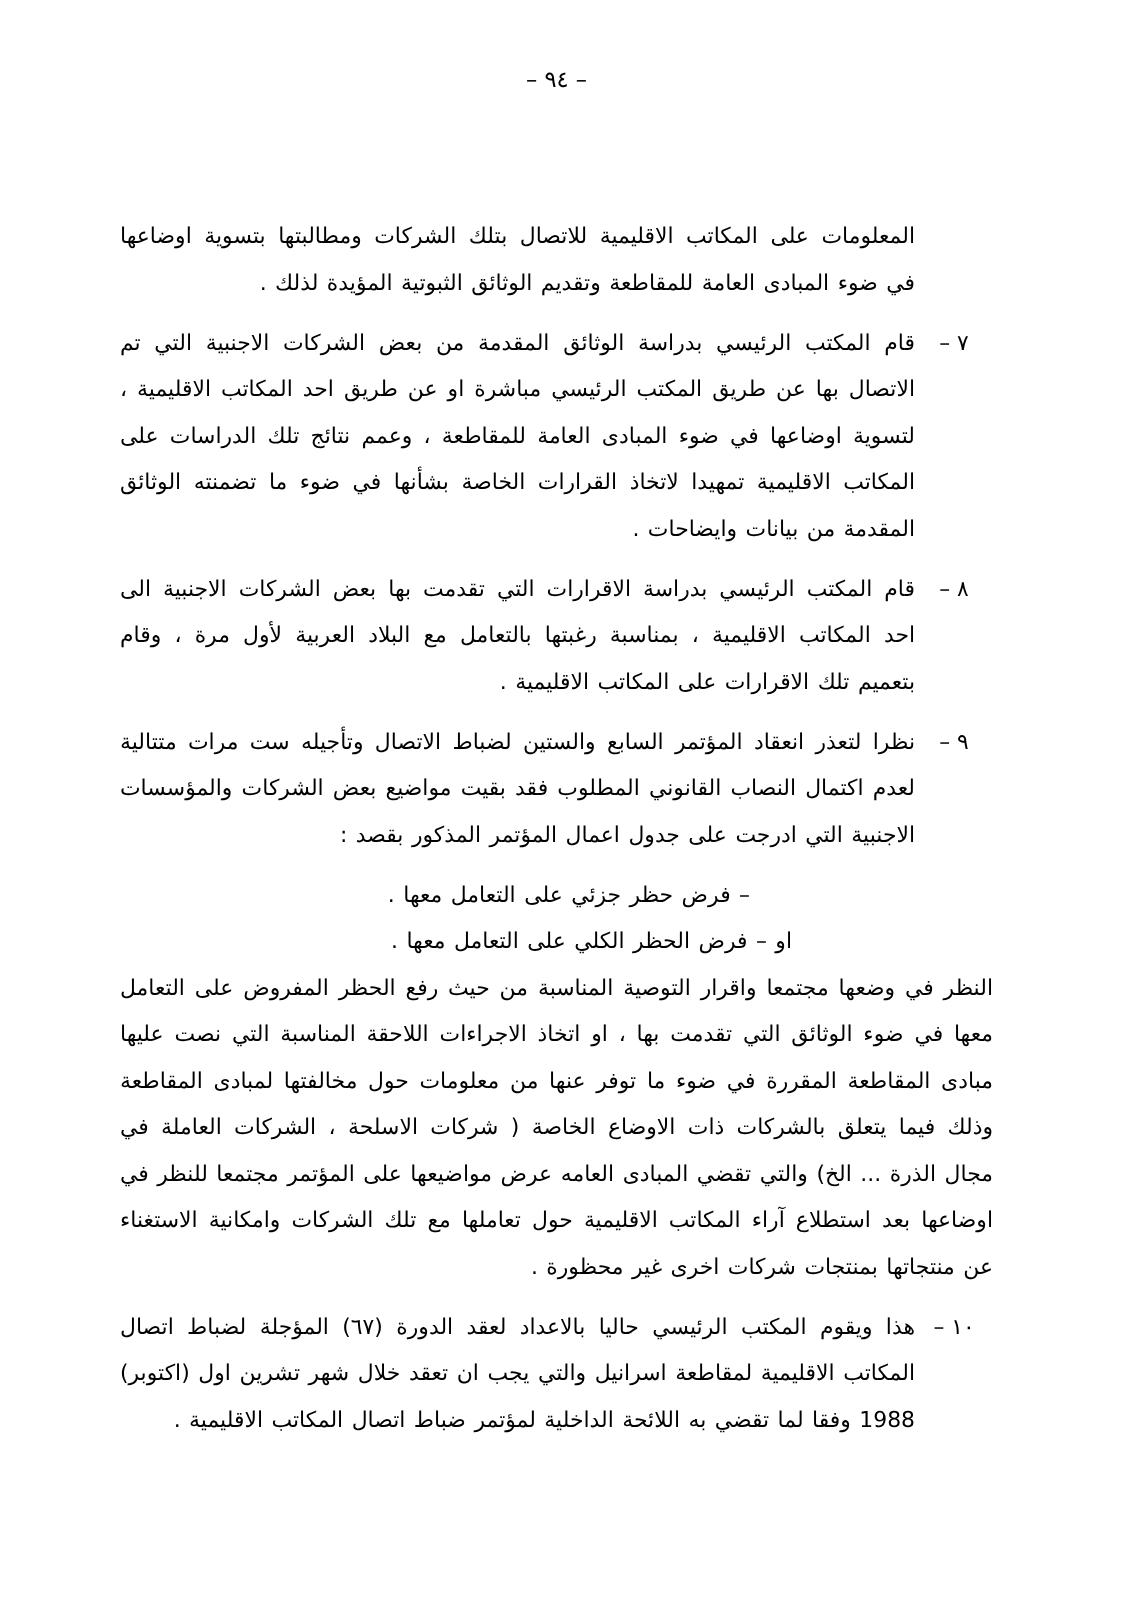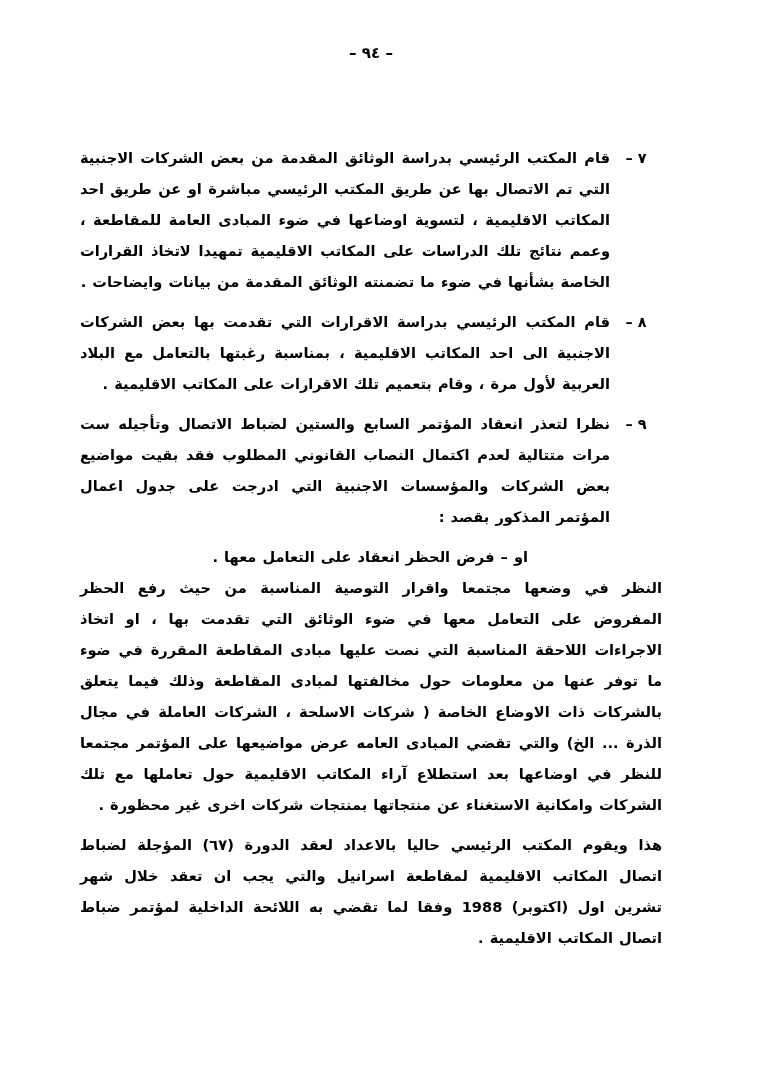--- a/index.html
+++ b/index.html
@@ -12,21 +12,20 @@
     height: 1078px;
     font-family: "DejaVu Sans", sans-serif;
     color: #000000;
   }
   .page {
     position: relative;
     width: 758px;
     height: 1078px;
     box-sizing: border-box;
     padding: 44px 96px 40px 80px;
-    font-weight: bold;
   }
   .page-number {
     text-align: center;
     font-size: 15px;
     letter-spacing: 1px;
     margin: 0 0 80px 0;
     direction: rtl;
   }
   .body-block {
     direction: rtl;
@@ -76,44 +75,53 @@
 </style>
 </head>
 <body>
 
 <div class="page">
 
   <div class="page-number">– ٩٤ –</div>
 
   <div class="body-block">
 
+    <div class="para">
+      <div class="marker blank"></div>
+      <div class="ptext">المعلومات على المكاتب الاقليمية للاتصال بتلك الشركات ومطالبتها بتسوية اوضاعها في ضوء المبادى العامة للمقاطعة وتقديم الوثائق الثبوتية المؤيدة لذلك .</div>
+    </div>
 
     <div class="para">
       <div class="marker">٧ –</div>
       <div class="ptext">قام المكتب الرئيسي بدراسة الوثائق المقدمة من بعض الشركات الاجنبية التي تم الاتصال بها عن طريق المكتب الرئيسي مباشرة او عن طريق احد المكاتب الاقليمية ، لتسوية اوضاعها في ضوء المبادى العامة للمقاطعة ، وعمم نتائج تلك الدراسات على المكاتب الاقليمية تمهيدا لاتخاذ القرارات الخاصة بشأنها في ضوء ما تضمنته الوثائق المقدمة من بيانات وايضاحات .</div>
     </div>
 
     <div class="para">
       <div class="marker">٨ –</div>
       <div class="ptext">قام المكتب الرئيسي بدراسة الاقرارات التي تقدمت بها بعض الشركات الاجنبية الى احد المكاتب الاقليمية ، بمناسبة رغبتها بالتعامل مع البلاد العربية لأول مرة ، وقام بتعميم تلك الاقرارات على المكاتب الاقليمية .</div>
     </div>
 
     <div class="para">
       <div class="marker">٩ –</div>
       <div class="ptext">نظرا لتعذر انعقاد  المؤتمر السابع والستين لضباط الاتصال وتأجيله ست مرات متتالية لعدم اكتمال النصاب القانوني المطلوب فقد بقيت مواضيع بعض الشركات والمؤسسات الاجنبية التي ادرجت على جدول اعمال المؤتمر المذكور بقصد :</div>
     </div>
 
+    <div class="para sub">
+      <div class="marker blank"></div>
+      <div class="ptext">– فرض حظر جزئي على التعامل معها .</div>
+    </div>
 
     <div class="para sub sub2">
       <div class="marker blank"></div>
-      <div class="ptext">او – فرض الحظر انعقاد على التعامل معها .</div>
+      <div class="ptext">او – فرض الحظر الكلي على التعامل معها .</div>
     </div>
 
     <div class="para">
       <div class="ptext">النظر في وضعها مجتمعا واقرار التوصية المناسبة من حيث رفع الحظر المفروض على التعامل معها في  ضوء الوثائق التي تقدمت بها ، او اتخاذ الاجراءات اللاحقة المناسبة التي نصت عليها مبادى المقاطعة المقررة في ضوء ما توفر عنها من معلومات حول مخالفتها لمبادى المقاطعة وذلك فيما يتعلق بالشركات ذات الاوضاع الخاصة ( شركات الاسلحة ، الشركات العاملة في مجال الذرة ... الخ) والتي تقضي المبادى العامه عرض مواضيعها على المؤتمر مجتمعا للنظر في اوضاعها بعد استطلاع آراء المكاتب الاقليمية حول تعاملها مع تلك الشركات وامكانية الاستغناء عن منتجاتها بمنتجات شركات اخرى غير محظورة .</div>
     </div>
 
     <div class="para">
+      <div class="marker">١٠ –</div>
       <div class="ptext">هذا ويقوم المكتب الرئيسي حاليا بالاعداد لعقد الدورة (٦٧) المؤجلة لضباط اتصال المكاتب الاقليمية لمقاطعة اسرانيل والتي يجب ان تعقد خلال شهر تشرين اول (اكتوبر) 1988  وفقا لما تقضي به اللائحة الداخلية لمؤتمر ضباط اتصال المكاتب الاقليمية .</div>
     </div>
 
   </div>
 </div>
 
 </body></html>

